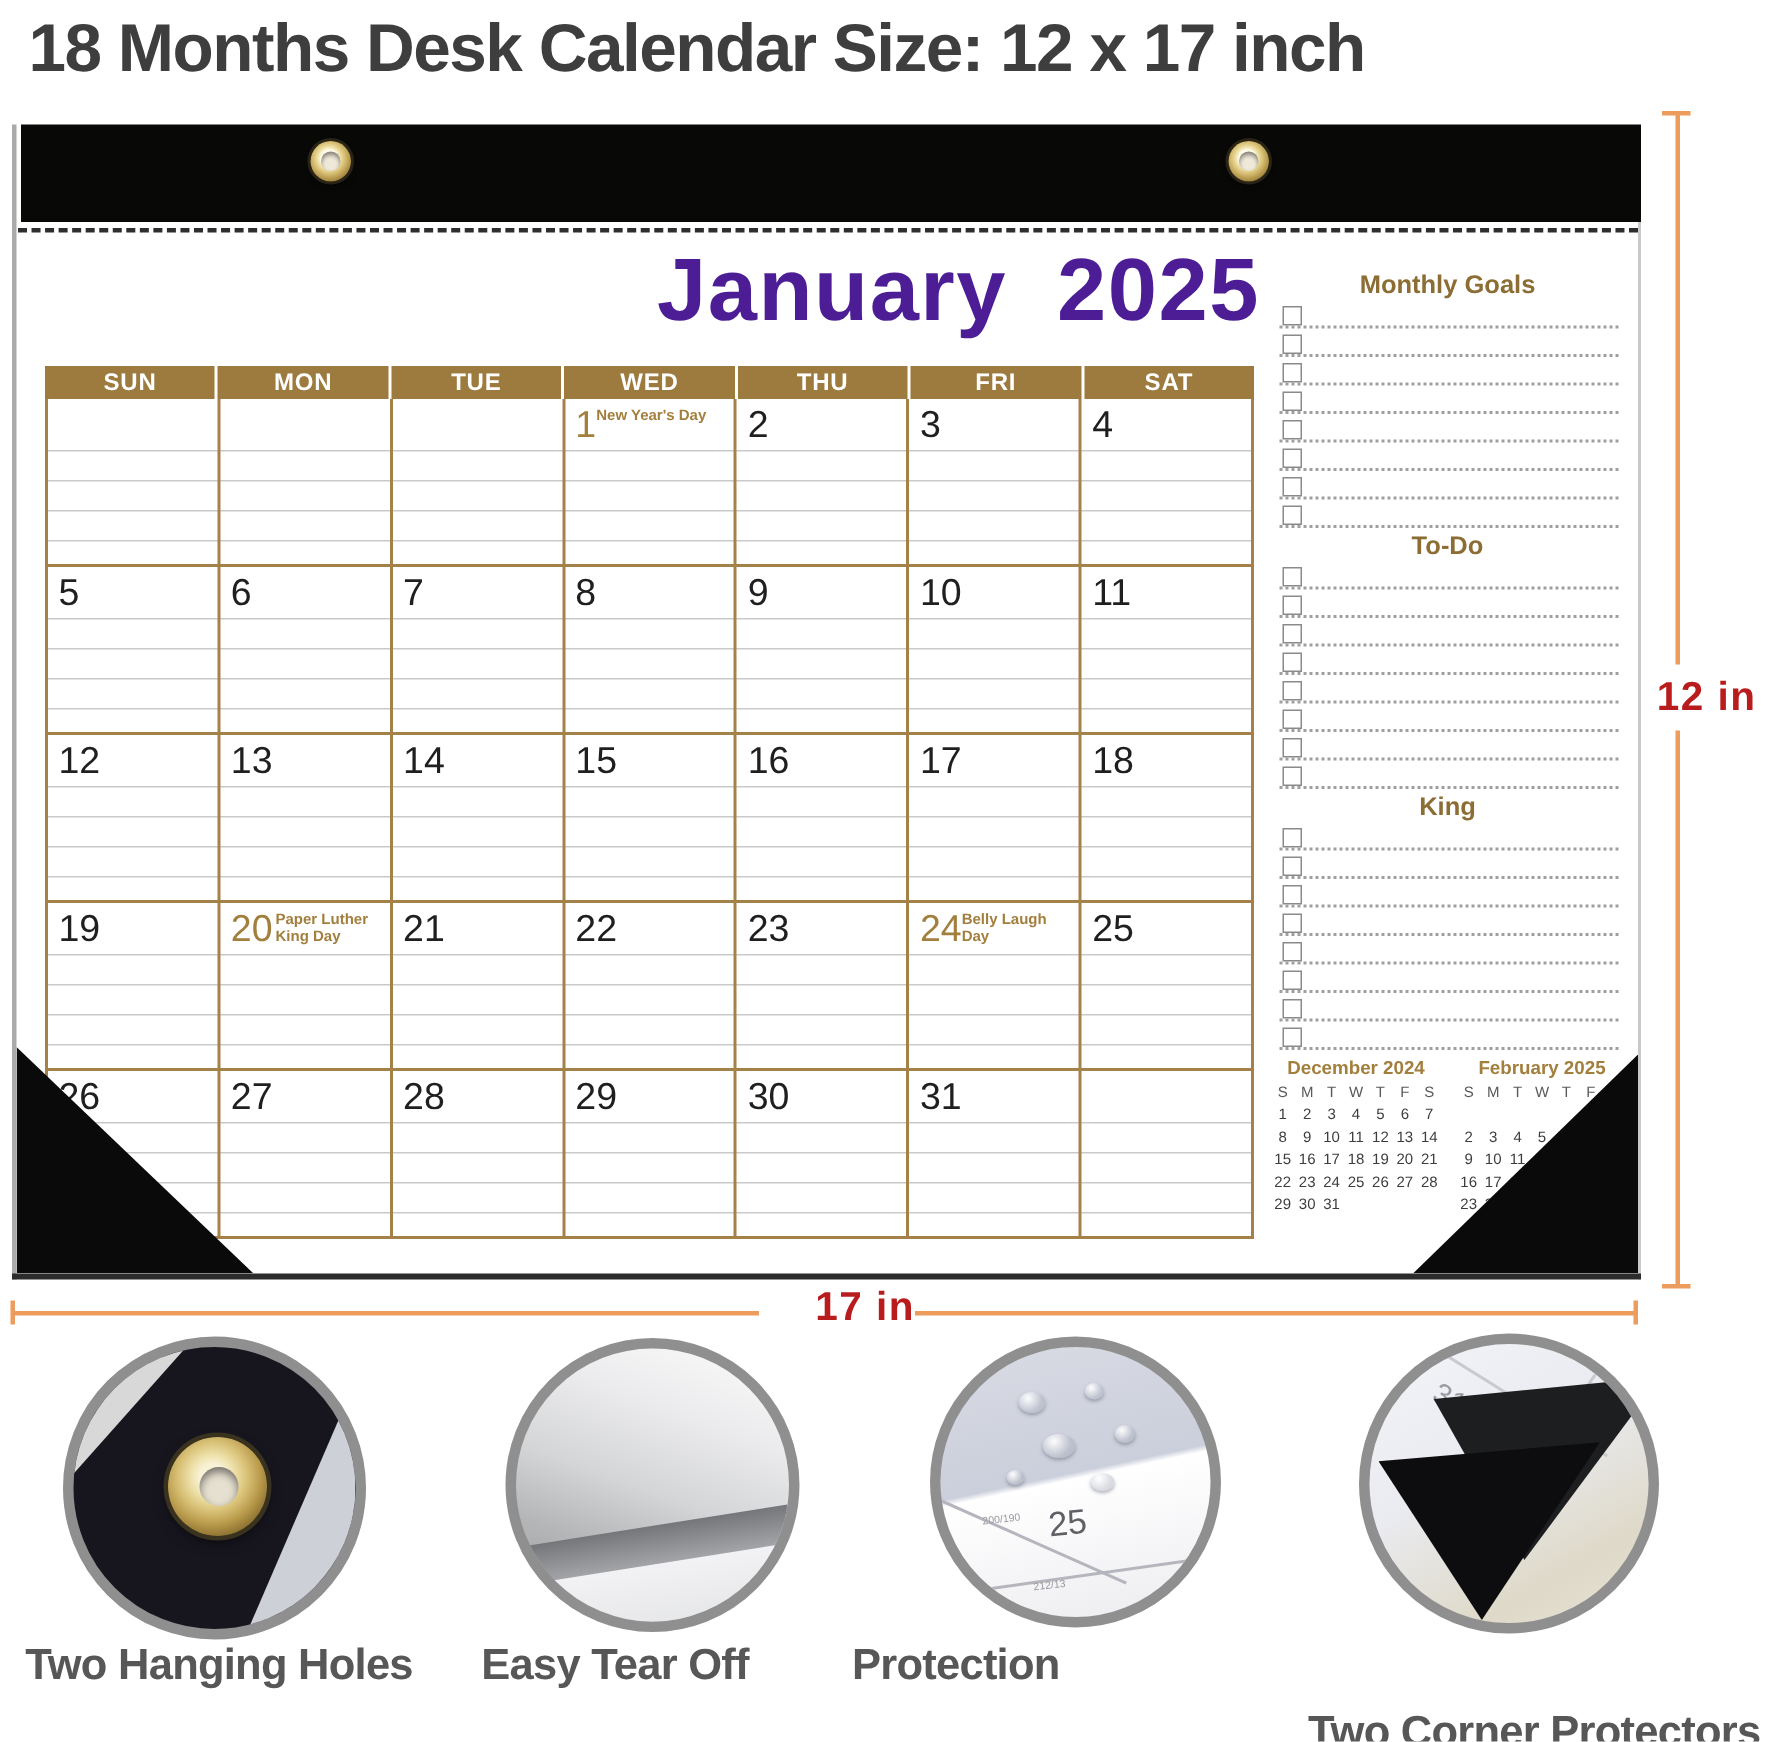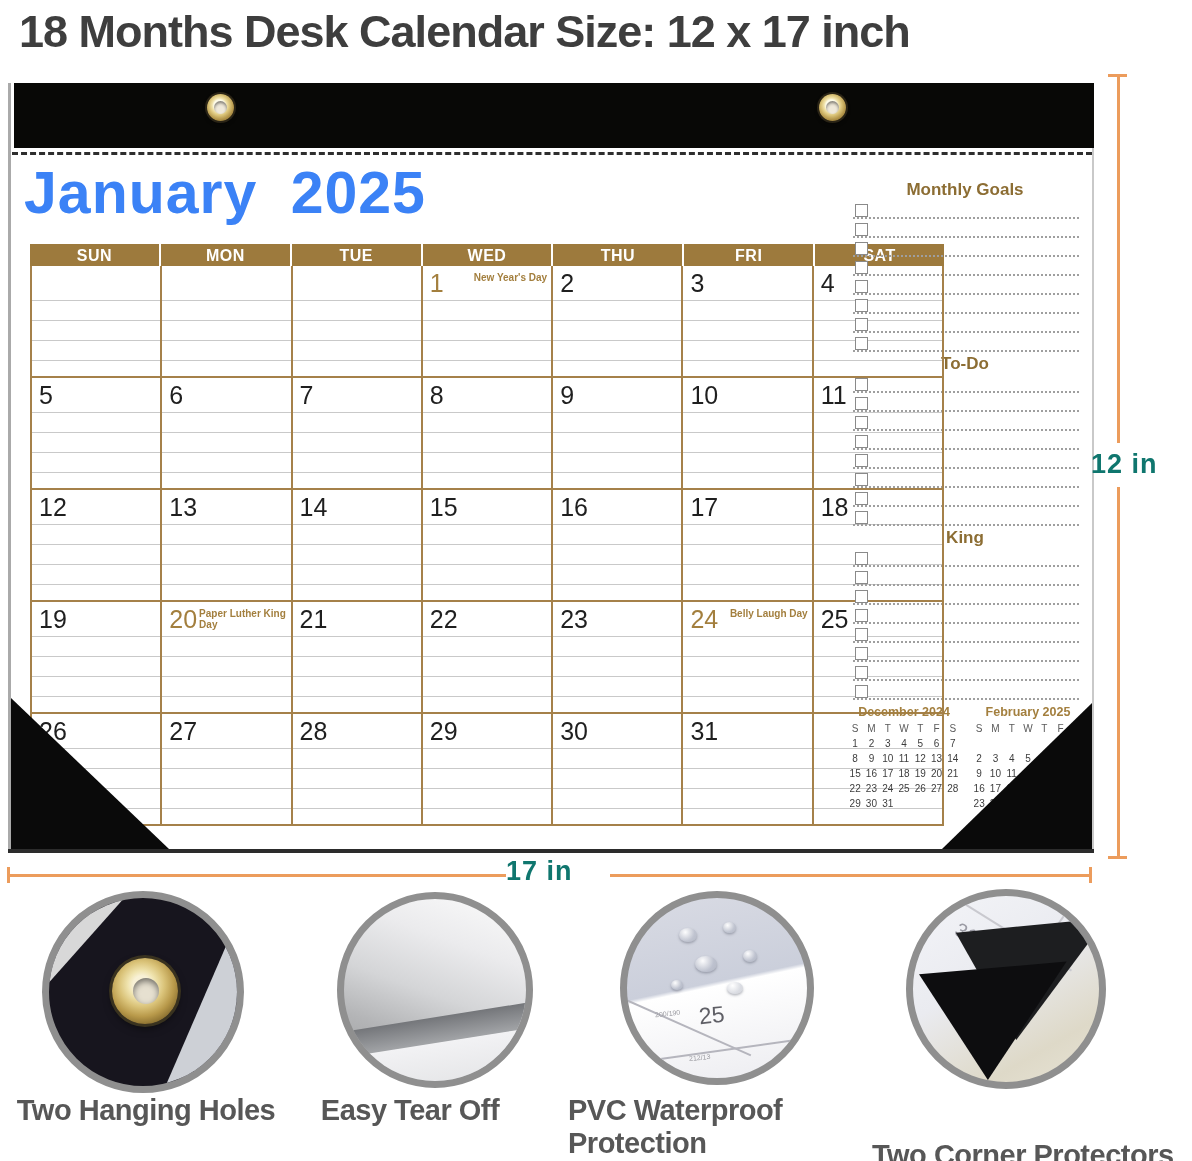--- a/index.html
+++ b/index.html
@@ -27,37 +27,37 @@
     width:27px;height:27px;border-radius:50%;top:11px;
     background:radial-gradient(circle at 46% 42%, #fdfbe8 0 26%, #f1e3ab 34%, #d9c277 48%, #b3954a 66%, #8a7032 82%, #5f4d20 100%);
     box-shadow:0 0 0 2px #2a2416, 0 2px 4px rgba(0,0,0,.6);
   }
   .grommet .hole{position:absolute;left:7px;top:7px;width:13px;height:13px;border-radius:50%;
     background:#efe9da;box-shadow:inset 0 2px 3px rgba(0,0,0,.45);}
   .grommet-left{left:199px;}
   .grommet-right{left:811px;}
 
   .month-title{
-    left:16px;top:76px;width:832px;text-align:left;
-    font-size:59px;font-weight:bold;color:#3b82f6;letter-spacing:1px;word-spacing:16px;
+    left:0;top:76px;width:832px;text-align:right;
+    font-size:59px;font-weight:bold;color:#4c1d95;letter-spacing:1px;word-spacing:16px;
   }
 
   
-  .grid{left:22px;top:161px;width:914px;}
+  .grid{left:22px;top:161px;width:806px;}
   .wd-row{display:flex;gap:2px;height:22px;}
   .wd-cell{flex:1;background:#9d7a3d;color:#ffffff;font-size:16px;font-weight:bold;
     text-align:center;line-height:23px;letter-spacing:.5px;}
   .grid-body{border-left:2px solid #a5814a;}
   .week-row{height:110px;border-bottom:2px solid #a5814a;display:flex;position:relative;}
   .rule{position:absolute;left:0;right:0;height:1.4px;background:#c9c9c9;}
   .day-cell{flex:1;border-right:2px solid #a5814a;position:relative;z-index:1;
     display:flex;align-items:flex-start;padding:2px 4px 0 7px;box-sizing:border-box;}
   .day-num{font-size:25px;line-height:30px;color:#1f1f1f;}
   .day-num.gold{color:#a37f3e;}
-  .holiday{flex:1;font-size:10px;font-weight:bold;color:#a37f3e;text-align:right;
+  .holiday{flex:1;font-size:10px;font-weight:bold;color:#a37f3e;text-align:left;
     line-height:10.5px;padding-top:5px;}
   .holiday.left{text-align:left;padding-left:2px;}
 
   
   .sidebar{left:839px;top:95px;width:236px;}
   .sb-title{height:18px;padding:2px 0;text-align:center;font-size:17px;font-weight:bold;color:#8c6d33;}
   .sb-line{height:19px;margin:0 4px 0 6px;border-bottom:2px dotted #9f9f9f;position:relative;box-sizing:border-box;}
   .sb-box{position:absolute;left:2px;top:4px;width:11px;height:11px;border:1.5px solid #8a8a8a;background:#fff;}
 
   
@@ -68,21 +68,21 @@
     font-size:10px;color:#3d3d3d;text-align:center;line-height:13px;}
   .mc-cell.mc-h{color:#5a5a5a;}
 
   
   .corner{background:#0a0a0a;z-index:5;}
   .corner-left{left:3px;top:615px;width:158px;height:151px;clip-path:polygon(0 0,0 100%,100% 100%);}
   .corner-right{right:2px;top:620px;width:150px;height:146px;clip-path:polygon(100% 0,0 100%,100% 100%);}
 
   
   .dim{background:#ec9c5c;}
-  .dim-label{font-size:27px;font-weight:bold;color:#0f766e;text-align:left;letter-spacing:1px;}
+  .dim-label{font-size:27px;font-weight:bold;color:#b91c1c;text-align:right;letter-spacing:1px;}
   .v-seg1{left:1117px;top:75px;width:2.5px;height:368px;}
   .v-seg2{left:1117px;top:487px;width:2.5px;height:371px;}
   .v-cap-top{left:1108px;top:74px;width:19px;height:2.5px;}
   .v-cap-bot{left:1108px;top:856px;width:19px;height:2.5px;}
   .lbl-12{left:1091px;top:449px;width:80px;}
   .h-seg1{left:8px;top:874px;width:498px;height:2.5px;}
   .h-seg2{left:610px;top:874px;width:481px;height:2.5px;}
   .h-cap-l{left:7px;top:867px;width:2.5px;height:16px;}
   .h-cap-r{left:1089px;top:867px;width:2.5px;height:16px;}
   .lbl-17{left:506px;top:856px;width:104px;}
@@ -523,19 +523,18 @@
   <div class="p4-grid" style="left:20px;top:34px;width:150px;transform:rotate(32deg);"></div>
   <div class="p4-grid" style="left:90px;top:20px;width:120px;transform:rotate(-55deg);"></div>
   <div class="p4-date" style="left:42px;top:26px;">31</div>
   <div class="p4-tri-a"></div>
   <div class="p4-tri-b"></div>
 </div>
 
 <div class="abs caption cap-1"><span>Two Hanging Holes</span></div>
 <div class="abs caption cap-2"><span>Easy Tear Off</span></div>
 <div class="abs caption cap-3">
-  <div>PVC Waterproof</div>
   <div>Protection</div>
 </div>
 <div class="abs caption cap-4">
   <div>Two Corner Protectors</div>
   <div>The Paper</div>
 </div>
 
 </body></html>

